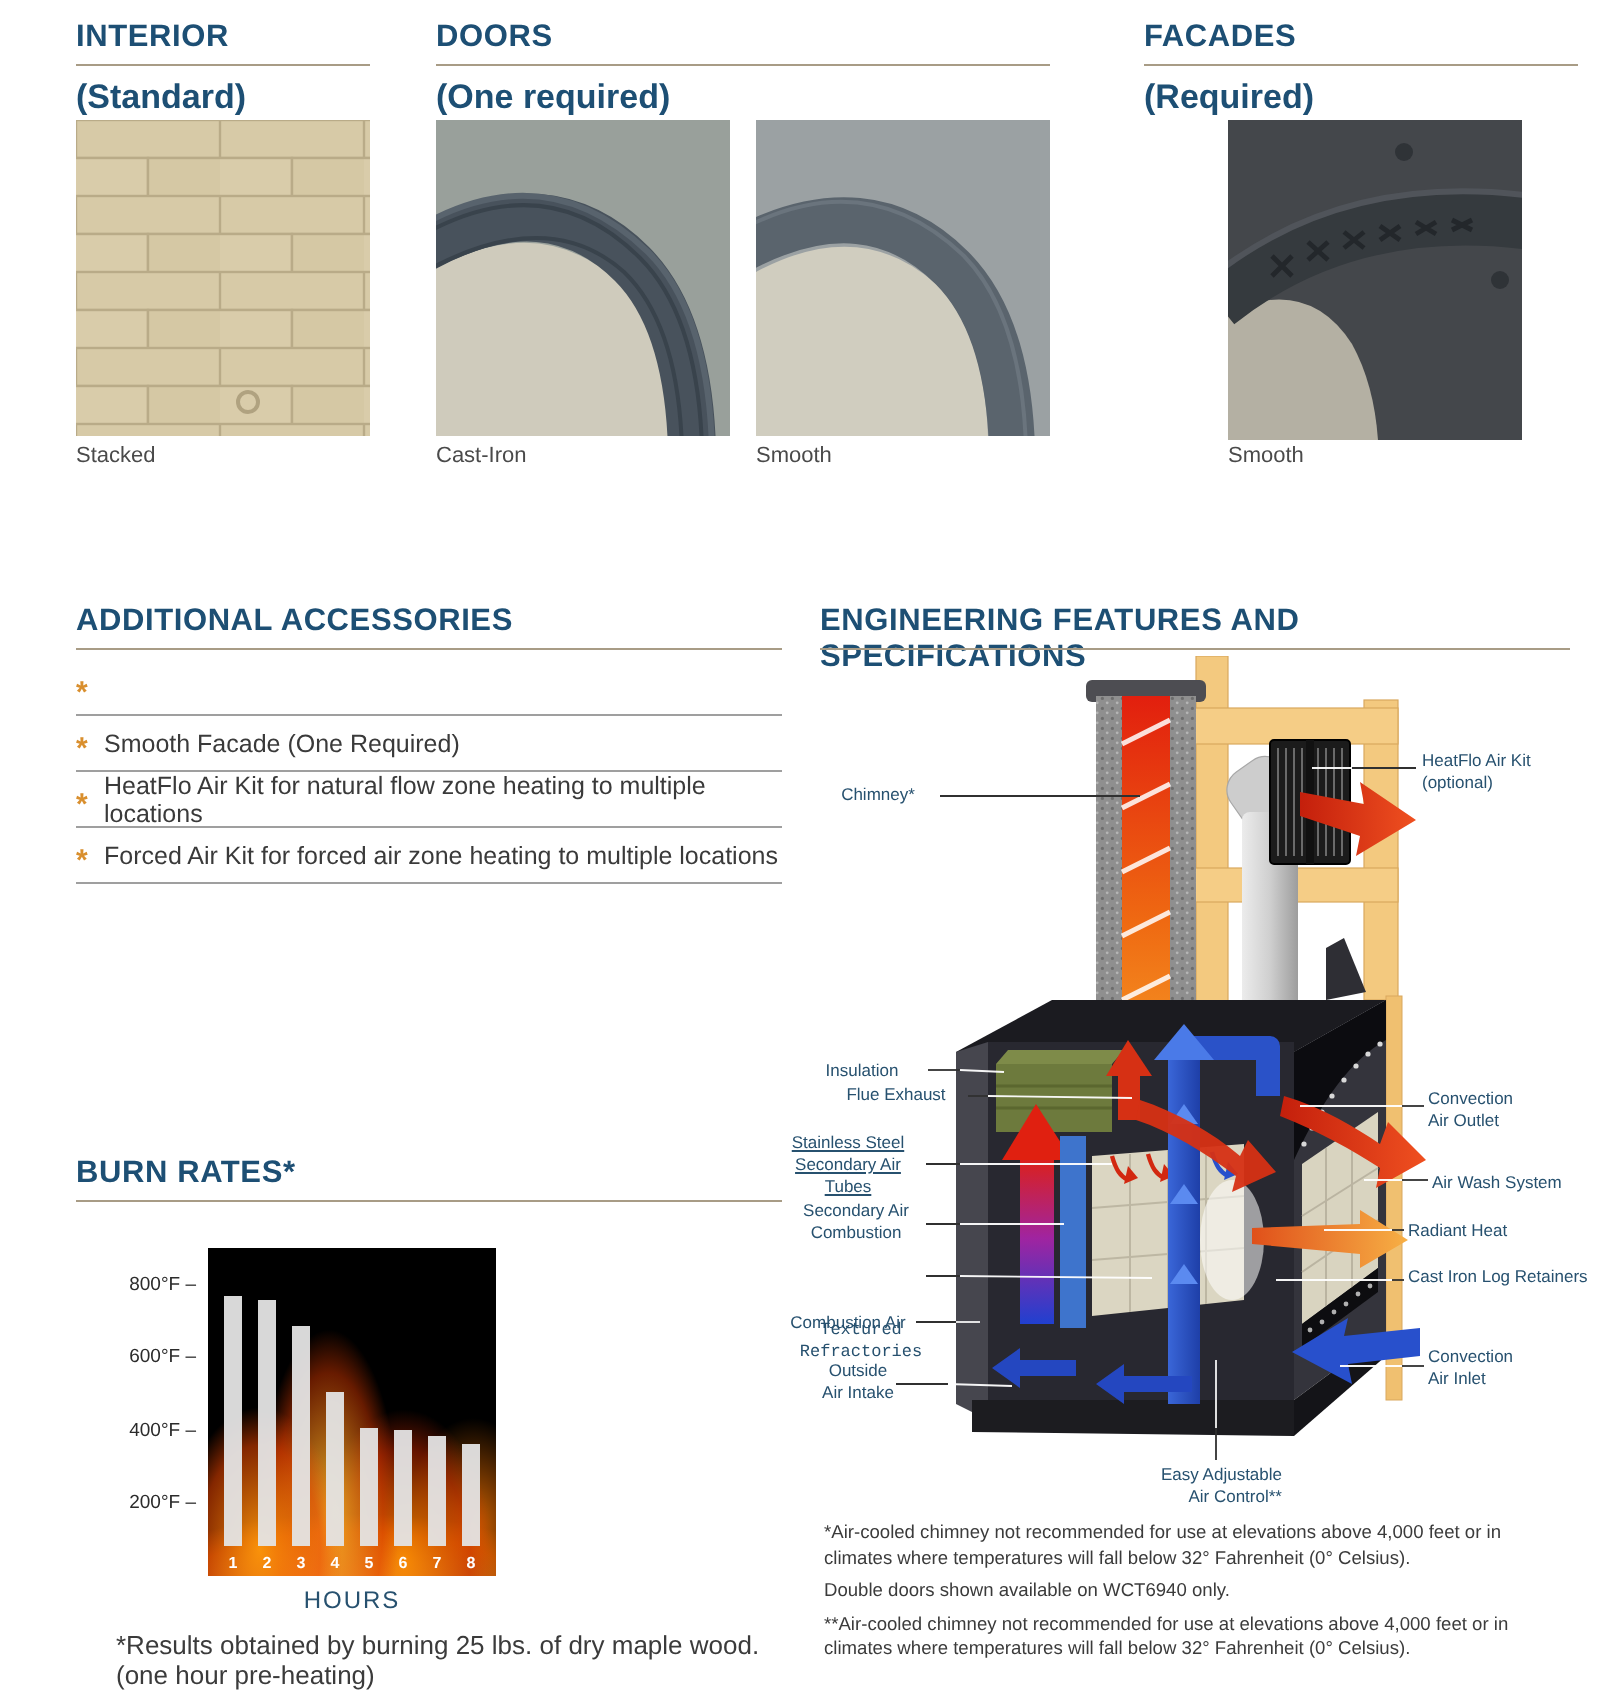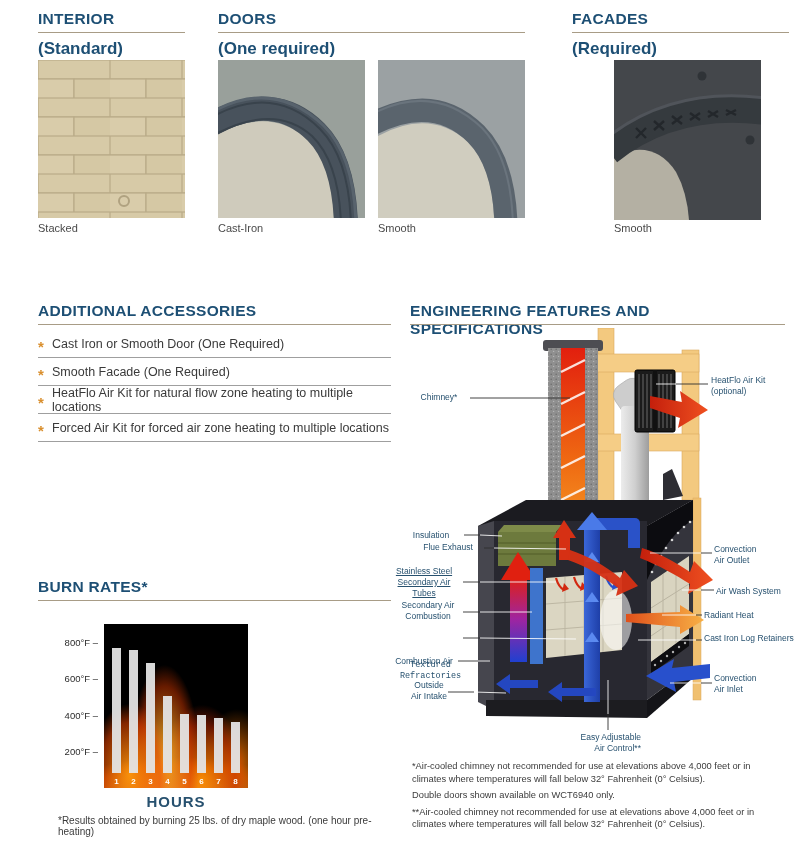--- a/index.html
+++ b/index.html
@@ -34,22 +34,22 @@
       radial-gradient(ellipse 50px 80px at 92% 86%, rgba(255,120,0,.85), rgba(0,0,0,0) 70%),
       radial-gradient(ellipse 140px 45px at 50% 103%, rgba(255,215,95,.95), rgba(255,90,0,.5) 60%, rgba(0,0,0,0) 80%),
       #000;}
   .bars{position:absolute;left:8px;right:8px;bottom:15px;height:149px;display:flex;
         justify-content:space-between;align-items:flex-end;}
   .bar{width:9px;background:rgba(228,228,228,.95);}
   .hour-nums{position:absolute;left:8px;right:8px;bottom:2px;display:flex;justify-content:space-between;}
   .hour-num{width:9px;text-align:center;font-size:8px;font-weight:bold;color:#fff;}
   .ytick{position:absolute;left:-50px;width:44px;text-align:right;font-size:9.5px;color:#2b2b2b;}
   .hours-label{position:absolute;left:66px;top:215px;width:144px;text-align:center;
-               font-size:15px;color:#27516f;letter-spacing:1px;font-weight:bold;}
-  .burn-fn{position:absolute;left:20px;top:237px;width:330px;font-size:10px;color:#3b3b3b;}
+               font-size:12px;color:#27516f;letter-spacing:1px;}
+  .burn-fn{position:absolute;left:20px;top:237px;width:330px;font-size:13px;color:#3b3b3b;}
 </style>
 </head>
 <body>
 
 <div class="page">
 
   <div class="sec" style="left:38px;top:10px;width:147px;height:230px;">
     <div class="sec-title">INTERIOR</div>
     <div class="sec-rule"></div>
     <div class="sec-sub">(Standard)</div>
@@ -112,21 +112,20 @@
     </svg>
     <div class="caption" style="left:42px;width:147px;">Smooth</div>
   </div>
 
   <div class="sec" style="left:38px;top:302px;width:353px;height:140px;">
     <div class="sec-title">ADDITIONAL ACCESSORIES</div>
     <div class="sec-rule"></div>
     <div class="acc-list">
       <div class="acc-row">
         <span class="acc-bullet">*</span>
-        <span class="acc-text">Cast Iron or Smooth Door (One Required)</span>
       </div>
       <div class="acc-row">
         <span class="acc-bullet">*</span>
         <span class="acc-text">Smooth Facade (One Required)</span>
       </div>
       <div class="acc-row">
         <span class="acc-bullet">*</span>
         <span class="acc-text">HeatFlo Air Kit for natural flow zone heating to multiple locations</span>
       </div>
       <div class="acc-row">

